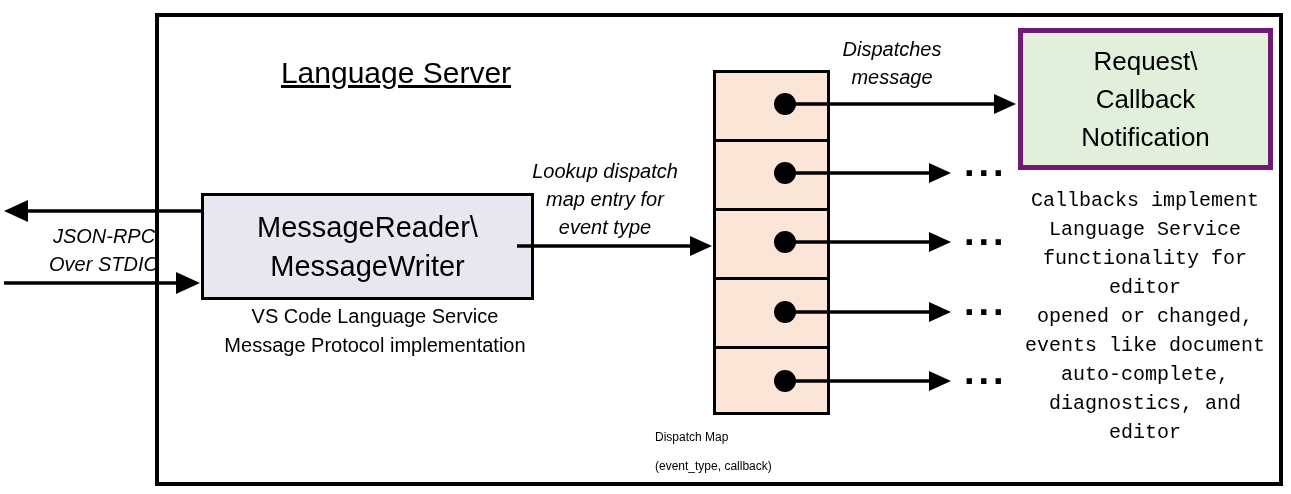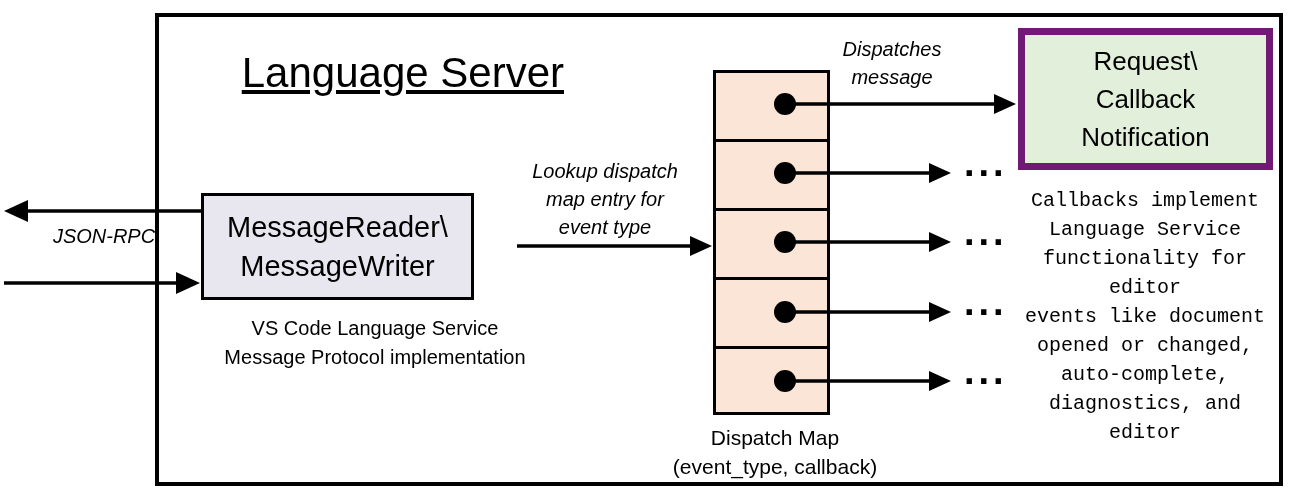--- a/index.html
+++ b/index.html
@@ -1,30 +1,30 @@
 <!DOCTYPE html>
 <html><head>
 <meta charset="utf-8">
 <style>
   html,body{margin:0;padding:0;background:#ffffff;}
   body{font-family:"Liberation Sans", sans-serif;color:#000;}
   .canvas{position:relative;width:1291px;height:494px;background:#fff;overflow:hidden;}
   .abs{position:absolute;}
   .outer-box{left:155px;top:13px;width:1128px;height:473px;border:4px solid #000;box-sizing:border-box;background:#fff;}
-  .title{left:228px;top:50px;width:336px;text-align:right;font-size:42px;line-height:46px;text-decoration:underline;white-space:nowrap;}
-  .reader-box{left:201px;top:193px;width:273px;height:107px;border:3px solid #000;box-sizing:border-box;background:#e8e7ef;display:flex;flex-direction:column;justify-content:center;text-align:center;font-size:29px;line-height:39px;}
-  .reader-caption{left:210px;top:314px;width:330px;text-align:center;font-size:20px;line-height:29px;}
+  .title{left:228px;top:50px;width:336px;text-align:center;font-size:30px;line-height:46px;text-decoration:underline;white-space:nowrap;}
+  .reader-box{left:201px;top:193px;width:333px;height:107px;border:3px solid #000;box-sizing:border-box;background:#e8e7ef;display:flex;flex-direction:column;justify-content:center;text-align:center;font-size:29px;line-height:39px;}
+  .reader-caption{left:210px;top:302px;width:330px;text-align:center;font-size:20px;line-height:29px;}
   .lbl-italic{font-style:italic;font-size:20px;line-height:28px;text-align:center;}
   .json-rpc{left:24px;top:222px;width:160px;}
   .lookup{left:515px;top:157px;width:180px;}
   .dispatches{left:811px;top:35px;width:162px;}
   .dispatch-map{left:713px;top:70px;width:117px;height:345px;border:3px solid #000;box-sizing:border-box;background:#fbe5d6;}
   .divider{position:absolute;left:0;width:111px;height:3px;background:#000;}
-  .dispatch-label{left:655px;top:423px;width:240px;text-align:center;font-size:21px;line-height:29px;}
-  .callback-box{left:1018px;top:28px;width:255px;height:142px;border:7px solid #701a75;box-sizing:border-box;background:#e2efda;display:flex;flex-direction:column;justify-content:center;text-align:center;font-size:26px;line-height:38px;}
+  .dispatch-label{left:655px;top:423px;width:240px;font-size:12px;line-height:29px;}
+  .callback-box{left:1018px;top:28px;width:255px;height:142px;border:5px solid #701a75;box-sizing:border-box;background:#e2efda;display:flex;flex-direction:column;justify-content:center;text-align:center;font-size:26px;line-height:38px;}
   .note{left:1010px;top:186px;width:270px;text-align:center;font-size:20px;line-height:29px;font-family:Liberation Mono, monospace;}
   svg.overlay{position:absolute;left:0;top:0;width:1291px;height:494px;pointer-events:none;}
   svg .ln{stroke:#000;stroke-width:3.5px;}
   svg .hd{fill:#000;stroke:none;}
   svg .dot{fill:#000;}
   svg text.ellipsis{font-family:"Liberation Sans",sans-serif;font-weight:bold;font-size:38px;letter-spacing:4px;fill:#000;}
 </style>
 </head>
 <body>
 
@@ -38,20 +38,21 @@
     <div>MessageReader\</div>
     <div>MessageWriter</div>
   </div>
   <div class="abs reader-caption">
     <div>VS Code Language Service</div>
     <div>Message Protocol implementation</div>
   </div>
 
   <div class="abs lbl-italic json-rpc">
     <div>JSON-RPC</div>
+    <div>Over STDIO</div>
   </div>
 
   <div class="abs lbl-italic lookup">
     <div>Lookup dispatch</div>
     <div>map entry for</div>
     <div>event type</div>
   </div>
 
   <div class="abs lbl-italic dispatches">
     <div>Dispatches</div>
@@ -72,22 +73,22 @@
   <div class="abs callback-box">
     <div>Request\</div>
     <div>Callback</div>
     <div>Notification</div>
   </div>
 
   <div class="abs note">
     <div>Callbacks implement</div>
     <div>Language Service</div>
     <div>functionality for editor</div>
+    <div>opened or changed,</div>
     <div>events like document</div>
-    <div>opened or changed,</div>
     <div>auto-complete,</div>
     <div>diagnostics, and editor</div>
   </div>
 
   <svg class="overlay" viewBox="0 0 1291 494">
 
     <g>
       <line class="ln" x1="201" y1="211" x2="26" y2="211"></line>
       <polygon class="hd" points="4,211 28,200 28,222"></polygon>
     </g>

